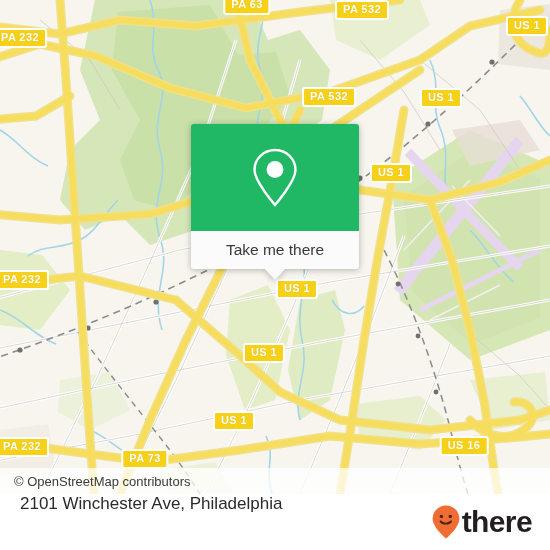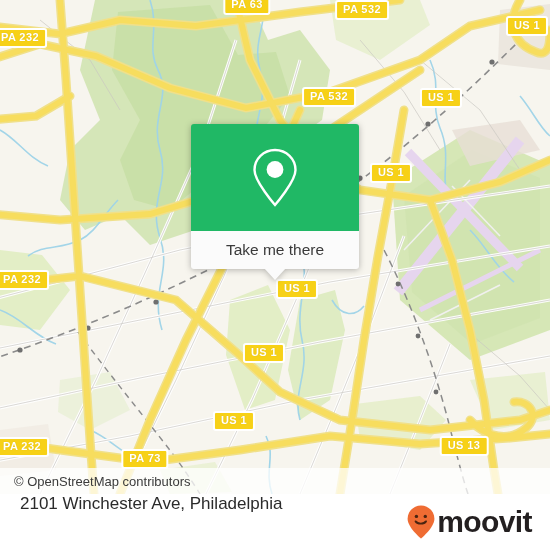--- a/index.html
+++ b/index.html
@@ -243,21 +243,21 @@
       <div class="shield" style="left: 329px; top: 97px;">PA 532</div>
       <div class="shield" style="left: 527px; top: 26px;">US 1</div>
       <div class="shield" style="left: 441px; top: 98px;">US 1</div>
       <div class="shield" style="left: 391px; top: 173px;">US 1</div>
       <div class="shield" style="left: 297px; top: 289px;">US 1</div>
       <div class="shield" style="left: 264px; top: 353px;">US 1</div>
       <div class="shield" style="left: 234px; top: 421px;">US 1</div>
       <div class="shield" style="left: 22px; top: 280px;">PA 232</div>
       <div class="shield" style="left: 22px; top: 447px;">PA 232</div>
       <div class="shield" style="left: 145px; top: 459px;">PA 73</div>
-      <div class="shield" style="left: 464px; top: 446px;">US 13</div>
+      <div class="shield" style="left: 464px; top: 446px;">US 16</div>
     </div>
 
   <div id="attribution">
     <span>© OpenStreetMap contributors</span>
   </div>
 
   <div id="popup">
     <div id="popup-top">
       <svg width="50" height="62" viewBox="0 0 50 62">
         <path d="M25 3 C13.5 3 4.5 12 4.5 23 C4.5 34.5 25 58 25 58
@@ -279,16 +279,16 @@
   <div id="footer-inner">
     <div id="footer-address">2101 Winchester Ave, Philadelphia</div>
     <div id="brand">
       <svg width="30" height="36" viewBox="0 0 30 36">
         <path d="M15 1.5 C7.6 1.5 1.6 7.4 1.6 14.7 C1.6 23.5 15 34.5 15 34.5
                  C15 34.5 28.4 23.5 28.4 14.7 C28.4 7.4 22.4 1.5 15 1.5 Z" fill="#ef6c33"></path>
         <circle cx="10.4" cy="12.4" r="1.7" fill="#4a2410"></circle>
         <circle cx="19.3" cy="12.4" r="1.7" fill="#4a2410"></circle>
         <path d="M9.6 17.4 C11.6 20.4 18 20.4 20 17.4" fill="none" stroke="#4a2410" stroke-width="1.9" stroke-linecap="round"></path>
       </svg>
-      <span id="brand-word">moovit</span>
+      <span id="brand-word">there</span>
     </div>
   </div>
 </div>
 
 </body></html>

